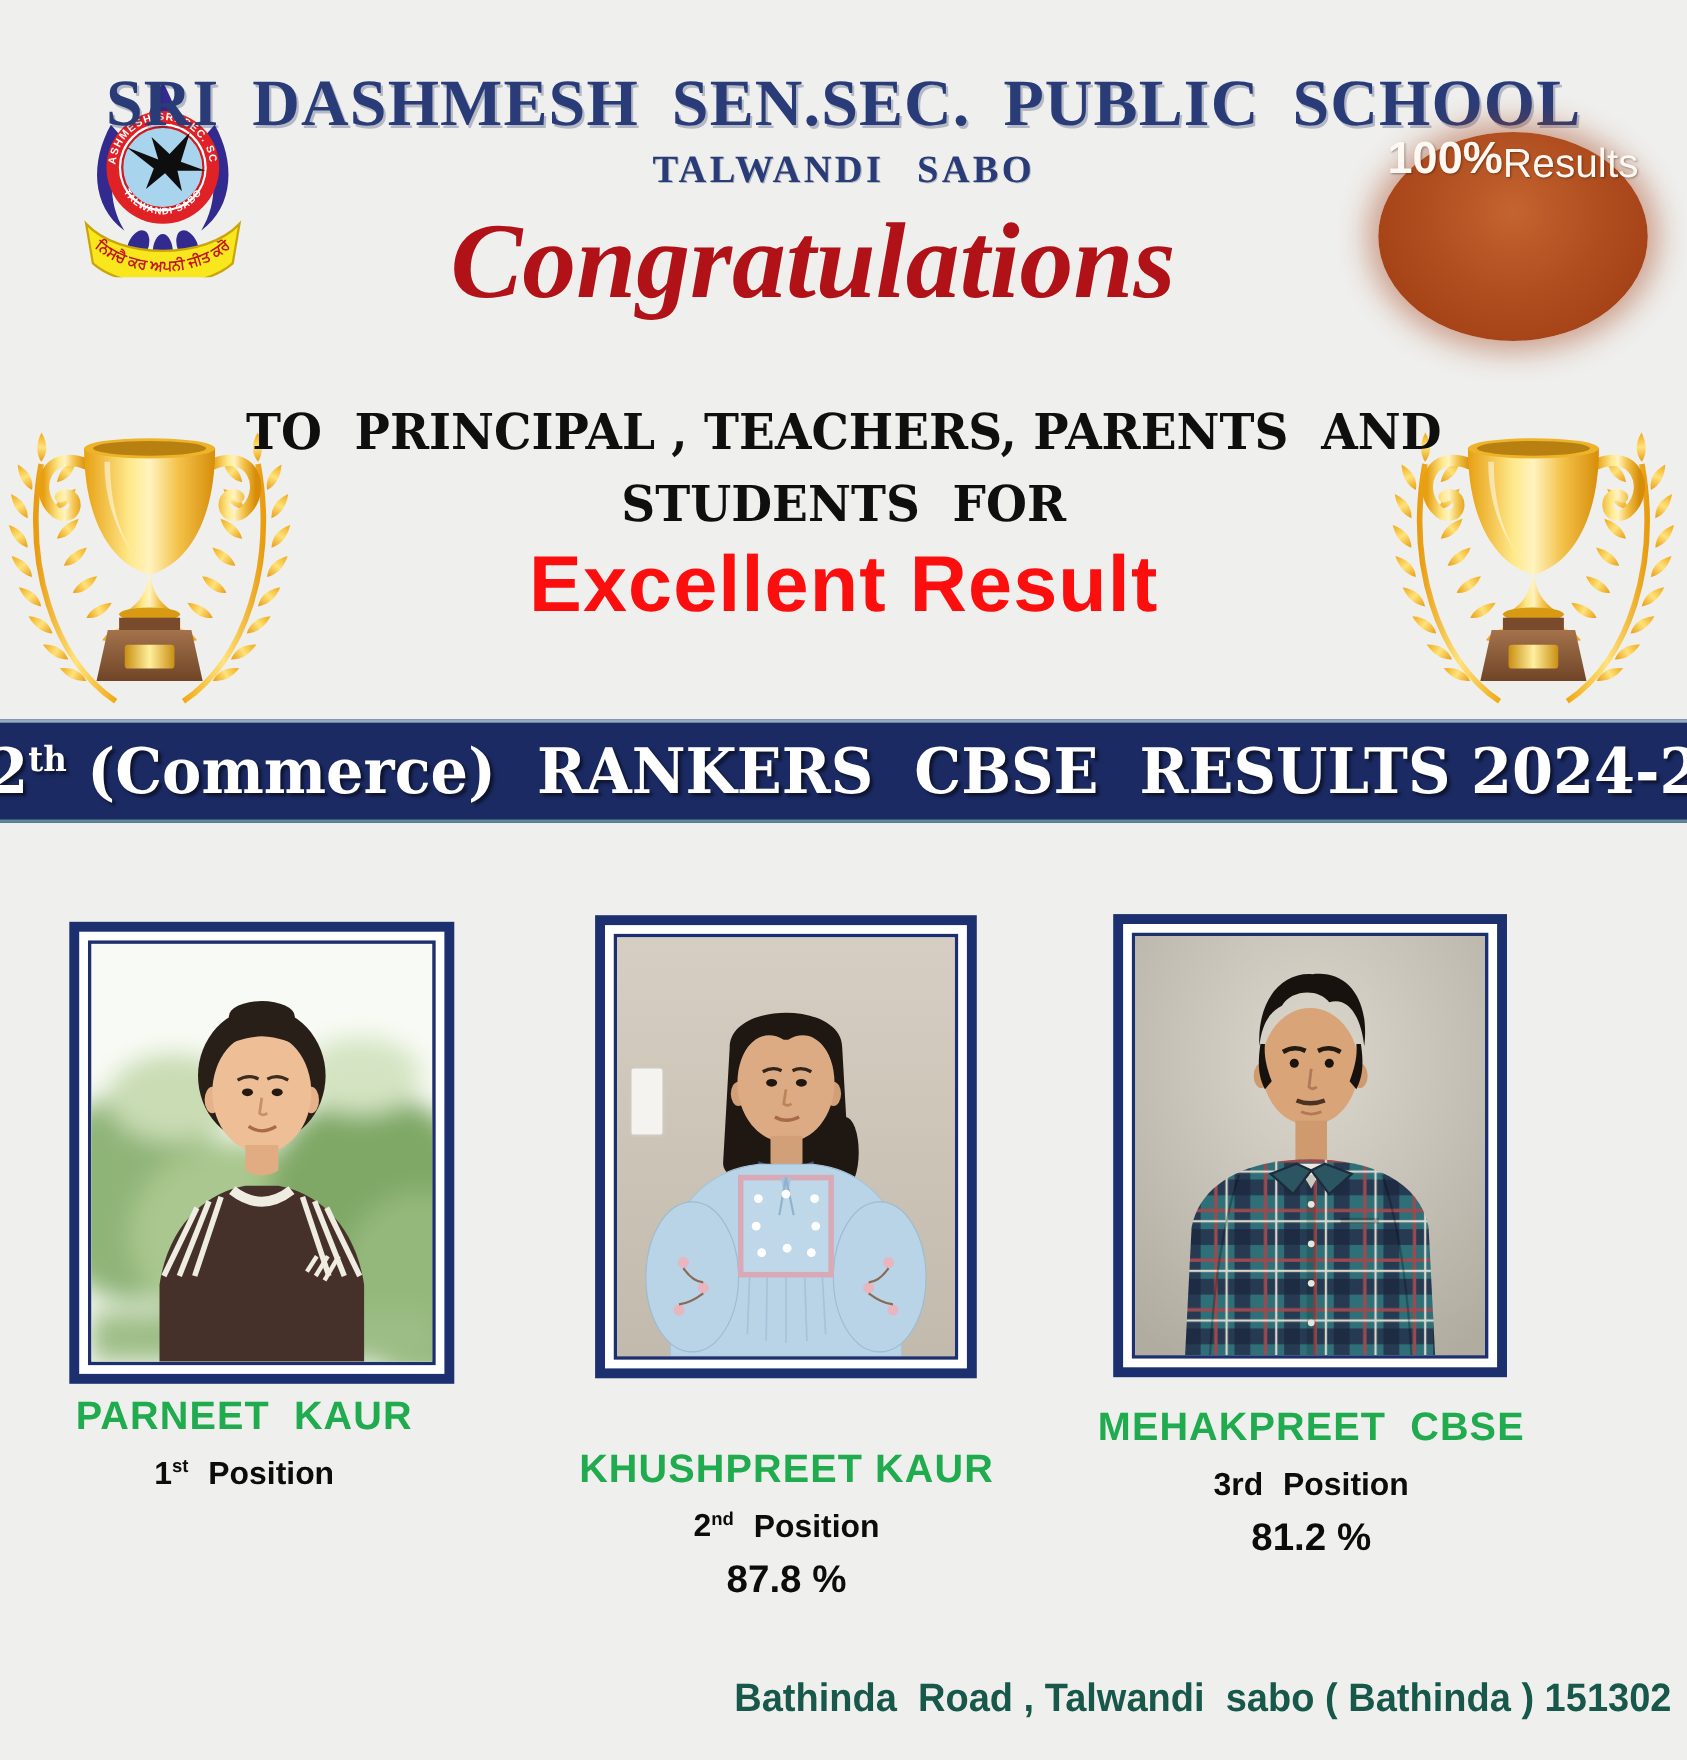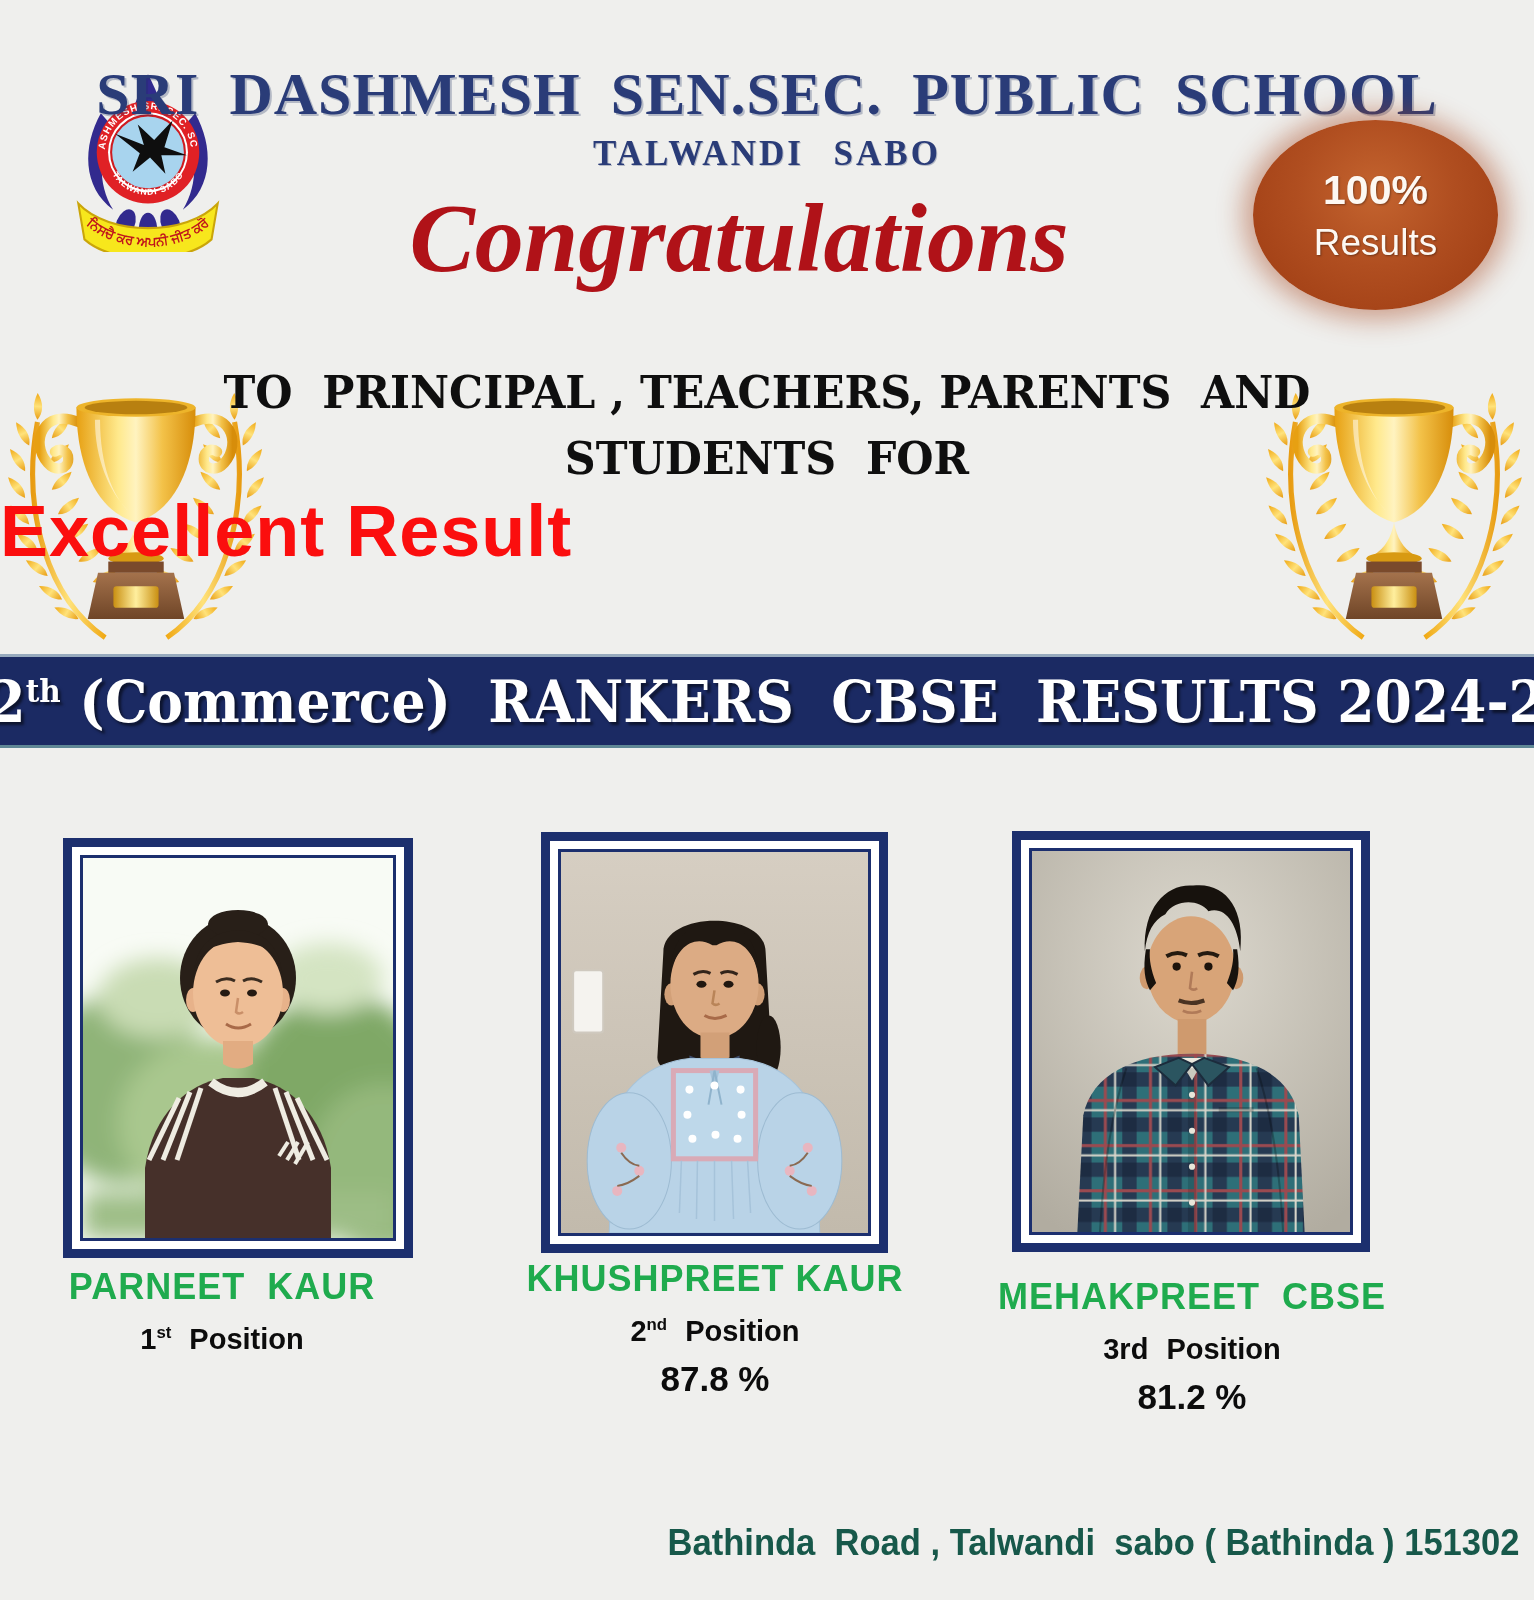--- a/index.html
+++ b/index.html
@@ -25,35 +25,35 @@
   .congrats {
     position:absolute; top:182px; left:0; width:100%; text-align:center;
     font-family:"Liberation Serif", serif; font-style:italic; font-weight:bold;
     font-size:98px; color:#b01218; transform:translateX(-28px);
   }
   .badge {
     position:absolute; left:1253px; top:120px; width:245px; height:190px;
     border-radius:50%;
     background:radial-gradient(ellipse at 50% 38%, #c4642f 0%, #b04e20 45%, #9c3a11 100%);
     box-shadow:0 0 26px 10px rgba(163,64,24,.45);
-    display:flex; flex-direction:column; justify-content:center;
+    display:flex; flex-direction:row; justify-content:center;
     color:#fdf8f2; text-align:center;
   }
   .badge .b1 { font-size:41px; font-weight:bold; text-shadow:1px 1px 2px rgba(0,0,0,.35); }
   .badge .b2 { font-size:37px; font-weight:normal; margin-top:8px; text-shadow:1px 1px 2px rgba(0,0,0,.35); }
   
   .msg-line1, .msg-line2 {
     position:absolute; left:0; width:100%; text-align:center;
     font-family:"DejaVu Serif", serif; font-weight:bold; color:#0f0f0f;
     font-size:45px; white-space:pre; transform:scaleX(.95);
   }
   .msg-line1 { top:366px; }
   .msg-line2 { top:432px; }
   .excellent {
-    position:absolute; top:490px; left:0; width:100%; text-align:left;
+    position:absolute; top:490px; left:0; width:100%; text-align:center;
     font-family:"Liberation Sans", sans-serif; font-weight:bold;
     font-size:72px; color:#fb0e0e; letter-spacing:1px;
   }
   .trophy { position:absolute; top:348px; width:268px; height:308px; }
   .trophy.left  { left:2px; }
   .trophy.right { left:1260px; }
   
   .banner {
     position:absolute; top:654px; left:0; width:100%; height:94px;
     background:#1b2a63; border-top:3px solid #97aabd; border-bottom:3px solid #5f8795;
@@ -70,21 +70,21 @@
     position:absolute; background:#ffffff; border:9px solid #1c2f6e; padding:8px;
   }
   .card-inner { width:100%; height:100%; border:3px solid #1c2f6e; overflow:hidden; background:#dcd8cf; }
   .card-inner svg { display:block; width:100%; height:100%; }
   .card.c1 { left:63px;  top:838px; width:350px; height:420px; }
   .card.c2 { left:541px; top:832px; width:347px; height:421px; }
   .card.c3 { left:1012px;top:831px; width:358px; height:421px; }
   
   .caption { position:absolute; text-align:center; }
   .caption.p1 { left:32px;  top:1266px; width:380px; }
-  .caption.p2 { left:525px; top:1258px; width:380px; }
+  .caption.p2 { left:525px; top:1314px; width:380px; }
   .caption.p3 { left:998px; top:1276px; width:388px; }
   .stu-name {
     font-weight:bold; font-size:36px; color:#1fab4e;
     letter-spacing:1px; white-space:pre;
   }
   .stu-pos { margin-top:15px; font-weight:bold; font-size:29px; color:#0c0c0c; }
   .stu-pos sup { font-size:58%; vertical-align:super; }
   .stu-pos .plabel { margin-left:18px; }
   .stu-score { margin-top:11px; font-weight:bold; font-size:35px; color:#0c0c0c; white-space:pre; }
   

